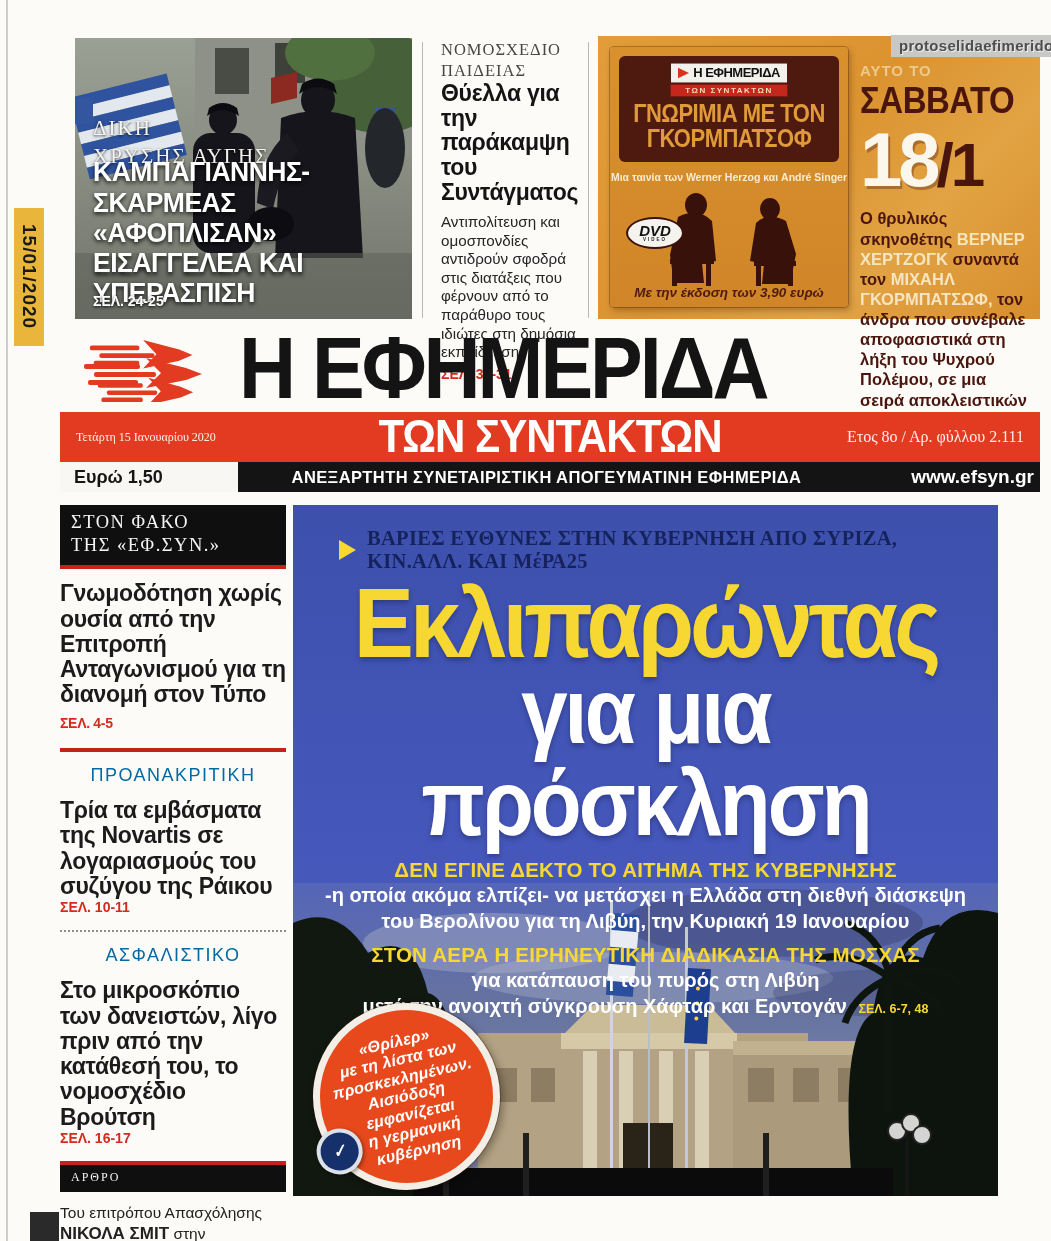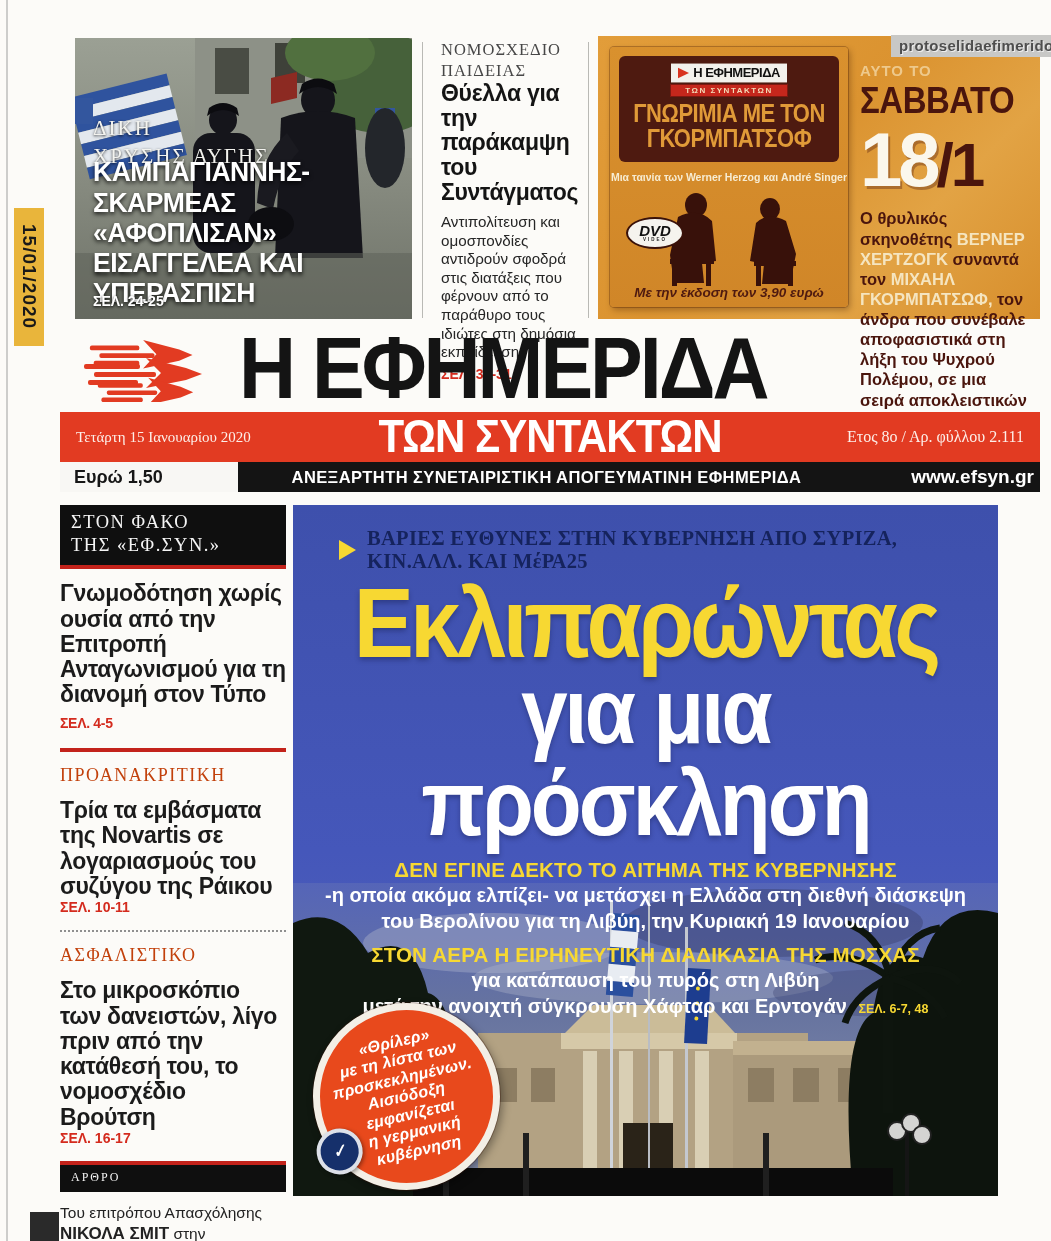--- a/index.html
+++ b/index.html
@@ -80,42 +80,42 @@
                text-shadow:1px 1px 0 #efefef; letter-spacing:.3px; }
 
   
   .pens-logo { position:absolute; left:84px; top:338px; }
   .mast-title { position:absolute; left:239px; top:318px; font-size:79px; font-weight:bold;
                 color:#141414; letter-spacing:-3px; transform:scaleY(1.1); transform-origin:left top;
                 white-space:nowrap; }
   .red-band { position:absolute; left:60px; top:412px; width:980px; height:50px; background:#e23b22;
               display:flex; align-items:center; justify-content:space-between; padding:0 16px; }
   .red-band .rb-left, .red-band .rb-right { font-family:"Liberation Serif", serif; color:#fdefe9;
-              font-size:15px; width:270px; }
+              font-size:12px; width:270px; }
   .red-band .rb-right { text-align:right; font-size:16px; }
   .red-band .rb-center { color:#fff; font-weight:bold; font-size:42px; letter-spacing:-1px;
               transform:scaleY(1.08); white-space:nowrap; }
   .black-band { position:absolute; left:60px; top:462px; width:980px; height:30px; background:#141414;
                 display:flex; align-items:stretch; }
   .price-chip { width:178px; background:#f8f7f4; color:#161616; font-weight:bold; font-size:18px;
                 display:flex; align-items:center; padding-left:14px; }
   .bb-center { flex:1; display:flex; align-items:center; justify-content:center; color:#fff;
                font-weight:bold; font-size:16.5px; letter-spacing:.4px; }
   .bb-site { width:185px; display:flex; align-items:center; justify-content:flex-end; color:#fff;
              font-weight:bold; font-size:19px; padding-right:6px; }
 
   
   .sidebar { position:absolute; left:60px; top:505px; width:226px; }
   .sb-box { background:#0f0f0f; color:#f5f5f5; font-family:"Liberation Serif", serif; font-size:18.5px;
             letter-spacing:1.5px; line-height:1.25; padding:6px 11px 8px; border-bottom:4px solid #c3231b; }
   .sb-head { font-size:23px; font-weight:bold; color:#1b1b1b; line-height:1.1; letter-spacing:-.3px; margin-top:12px; }
   .sb-ref { color:#d42b1e; font-weight:bold; font-size:14px; }
   .red-rule { height:4px; background:#c3231b; margin:15px 0 13px; }
   .dot-rule { border-top:2px dotted #8f8f8f; margin:15px 0 13px; }
-  .sb-kick { font-family:Liberation Serif, serif; font-size:18px; color:#c2410c; letter-spacing:1.5px; margin-bottom:2px; }
+  .sb-kick { font-family:Liberation Sans, sans-serif; font-size:18px; color:#0369a1; letter-spacing:1.5px; margin-bottom:2px;text-align:center; }
   .arthro-box { background:#0f0f0f; border-top:4px solid #c3231b; color:#f5f5f5;
                 font-family:"Liberation Serif", serif; font-size:12px; letter-spacing:2px;
                 padding:5px 11px 7px; margin-top:15px; }
   .byline { margin-top:11px; font-size:15.5px; color:#222; line-height:1.3; }
   .byline b { font-size:17px; }
 
   
   .main-panel { position:absolute; left:293px; top:505px; width:705px; height:691px; overflow:hidden;
                 background:linear-gradient(180deg,#3e50ac 0%,#4557ba 50%,#5a68b8 100%); }
   .mp-photo { position:absolute; left:0; top:378px; width:705px; height:313px; z-index:1; }

